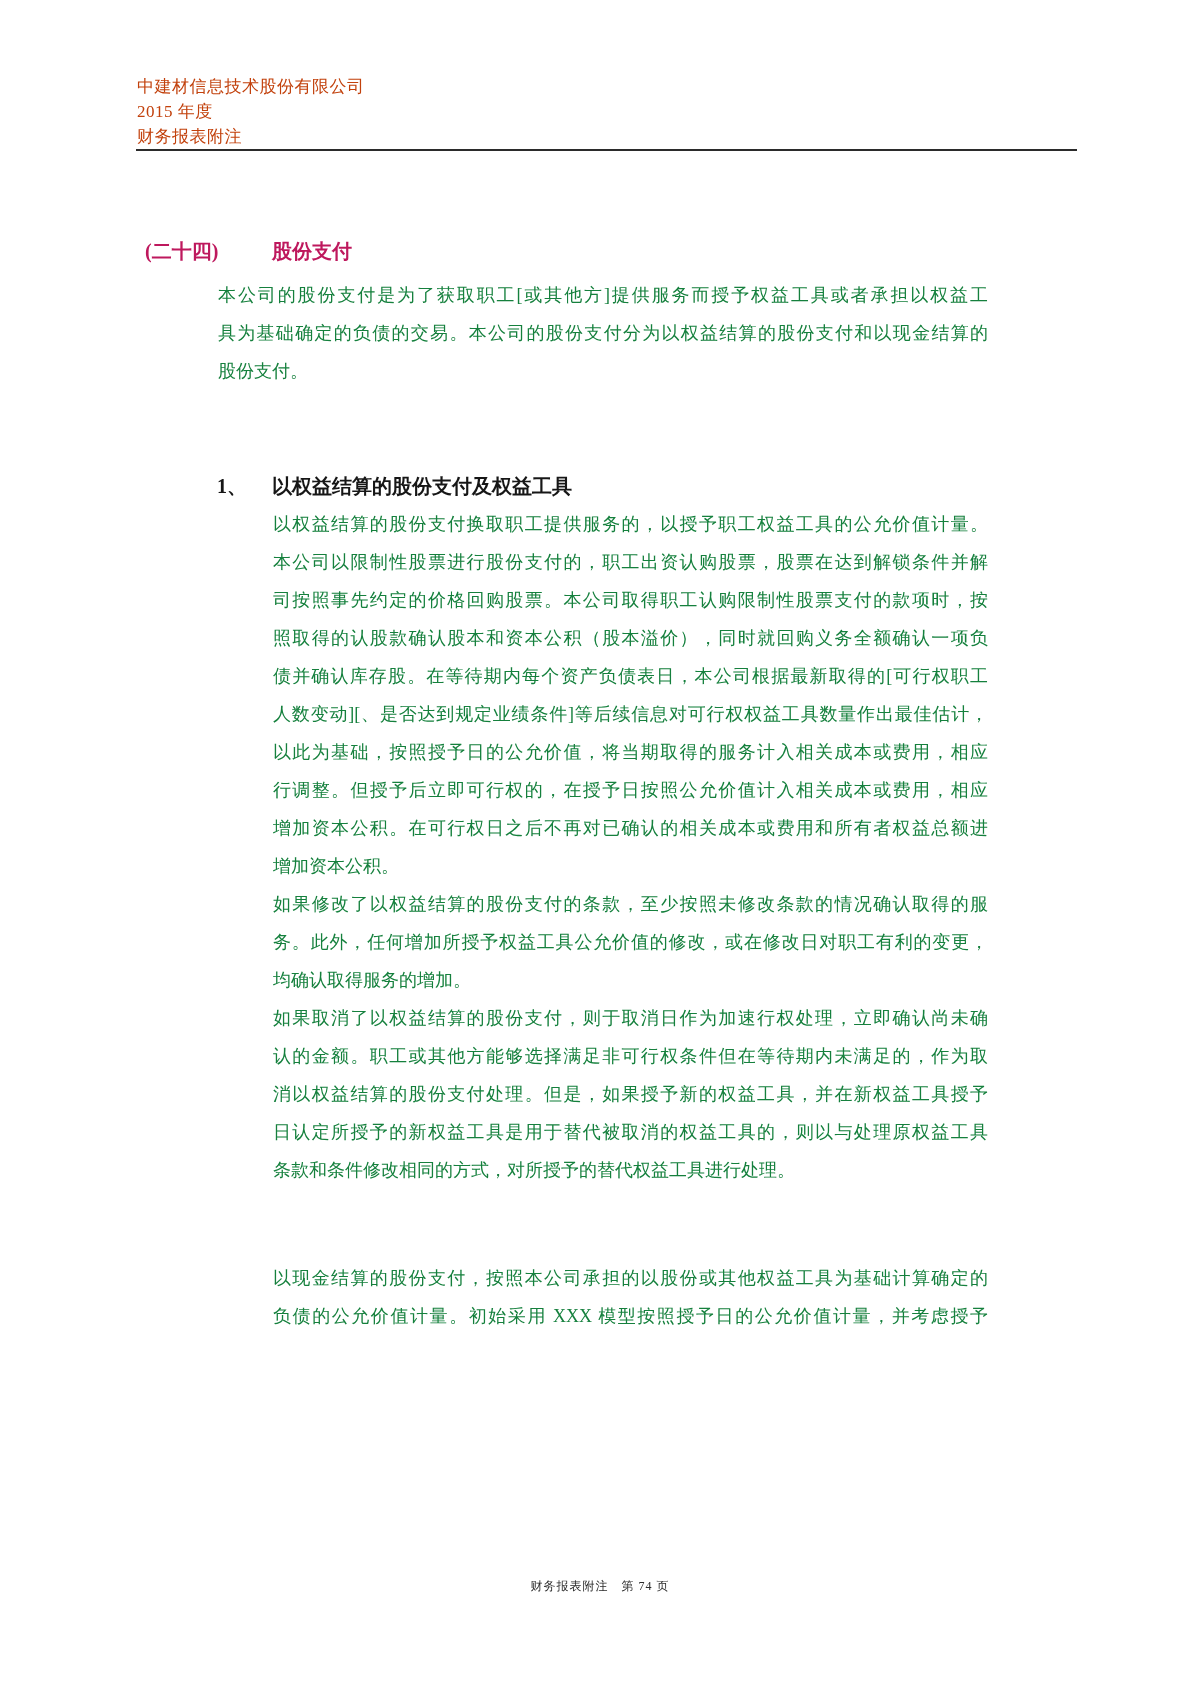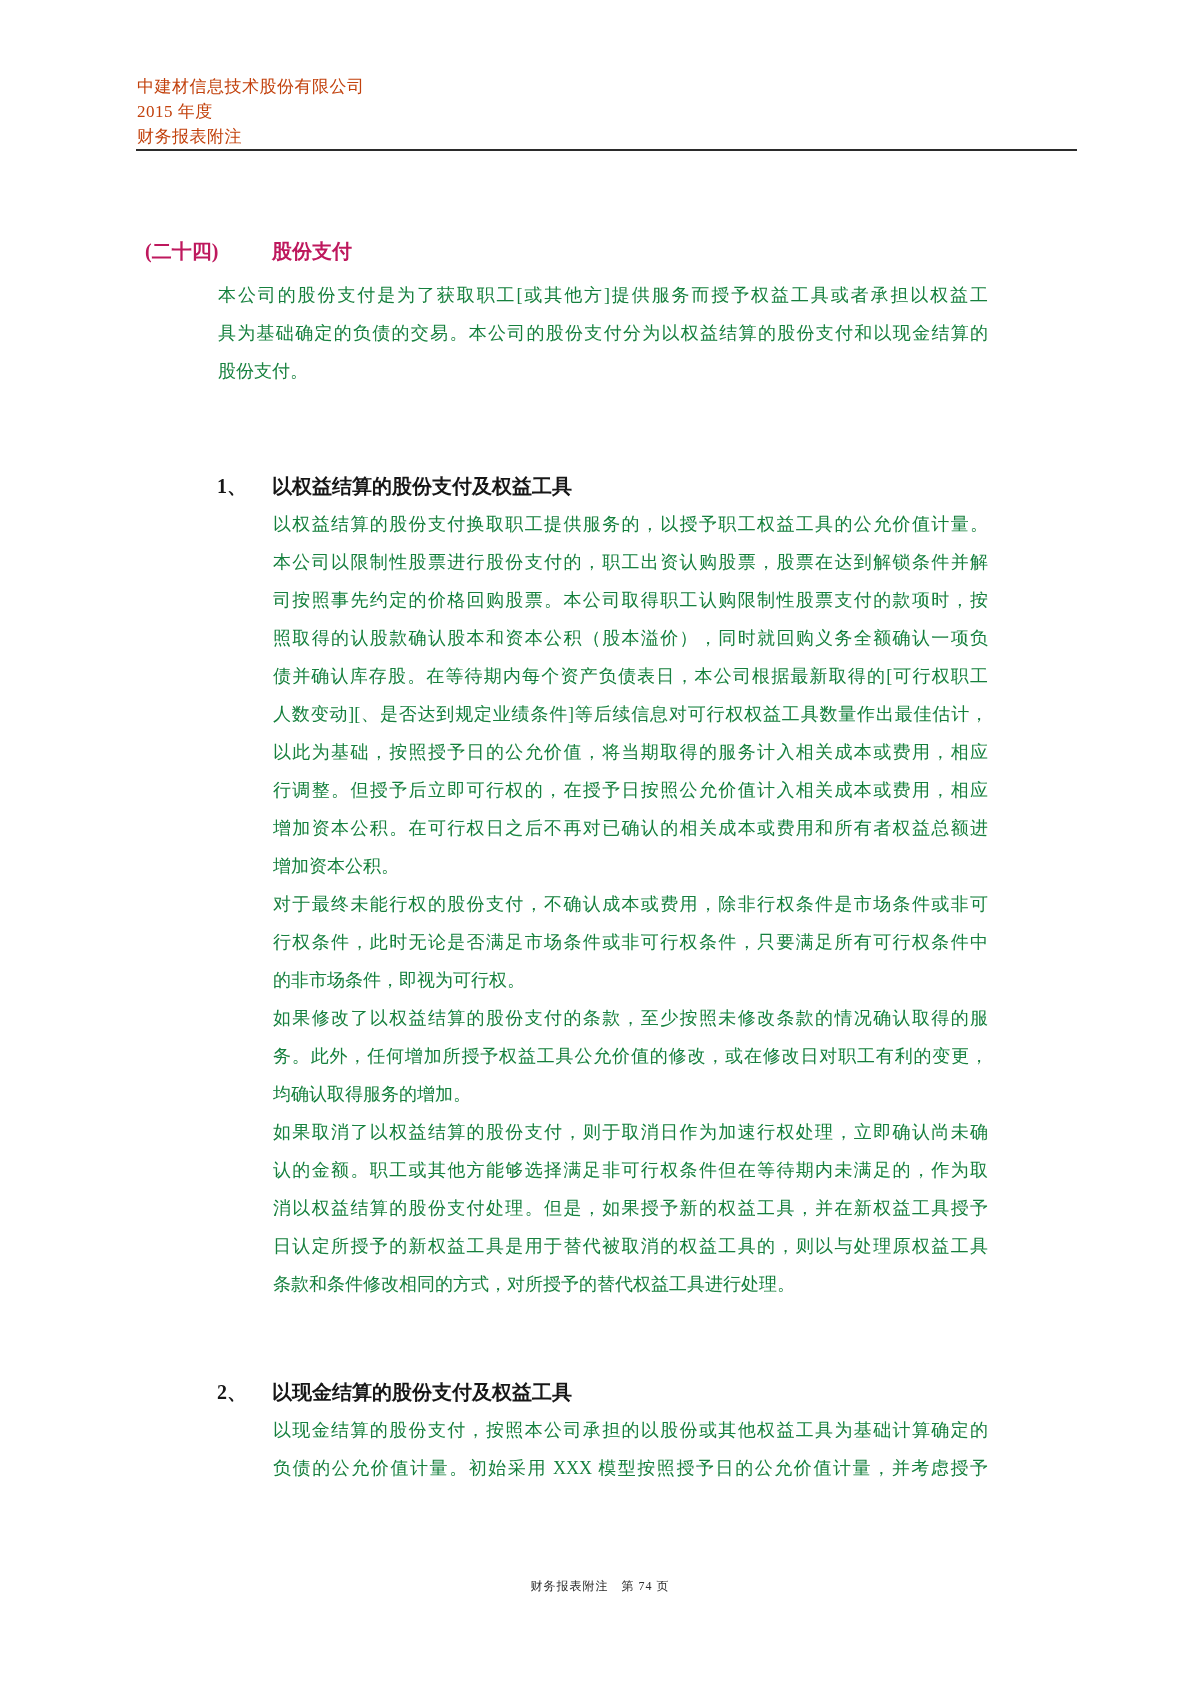--- a/index.html
+++ b/index.html
@@ -91,39 +91,33 @@
           <div class="line j">司按照事先约定的价格回购股票。本公司取得职工认购限制性股票支付的款项时，按</div>
           <div class="line j">照取得的认股款确认股本和资本公积（股本溢价），同时就回购义务全额确认一项负</div>
           <div class="line j">债并确认库存股。在等待期内每个资产负债表日，本公司根据最新取得的[可行权职工</div>
           <div class="line j">人数变动][、是否达到规定业绩条件]等后续信息对可行权权益工具数量作出最佳估计，</div>
           <div class="line j">以此为基础，按照授予日的公允价值，将当期取得的服务计入相关成本或费用，相应</div>
           <div class="line j">行调整。但授予后立即可行权的，在授予日按照公允价值计入相关成本或费用，相应</div>
           <div class="line j">增加资本公积。在可行权日之后不再对已确认的相关成本或费用和所有者权益总额进</div>
           <div class="line">增加资本公积。</div>
         </div>
         <div class="para">
-          <div class="line j">对于最终未能行权的股份支付，不确认成本或费用，除非行权条件是市场条件或非可</div>
-          <div class="line j">行权条件，此时无论是否满足市场条件或非可行权条件，只要满足所有可行权条件中</div>
-          <div class="line">的非市场条件，即视为可行权。</div>
-        </div>
-        <div class="para">
           <div class="line j">如果修改了以权益结算的股份支付的条款，至少按照未修改条款的情况确认取得的服</div>
           <div class="line j">务。此外，任何增加所授予权益工具公允价值的修改，或在修改日对职工有利的变更，</div>
           <div class="line">均确认取得服务的增加。</div>
         </div>
         <div class="para">
           <div class="line j">如果取消了以权益结算的股份支付，则于取消日作为加速行权处理，立即确认尚未确</div>
           <div class="line j">认的金额。职工或其他方能够选择满足非可行权条件但在等待期内未满足的，作为取</div>
           <div class="line j">消以权益结算的股份支付处理。但是，如果授予新的权益工具，并在新权益工具授予</div>
           <div class="line j">日认定所授予的新权益工具是用于替代被取消的权益工具的，则以与处理原权益工具</div>
           <div class="line">条款和条件修改相同的方式，对所授予的替代权益工具进行处理。</div>
         </div>
       </section>
       <section class="subsection">
-        <div class="sub-head"><span class="sub-num">2、</span><span class="sub-title">以现金结算的股份支付及权益工具</span></div>
         <div class="para">
           <div class="line j">以现金结算的股份支付，按照本公司承担的以股份或其他权益工具为基础计算确定的</div>
           <div class="line j">负债的公允价值计量。初始采用 XXX 模型按照授予日的公允价值计量，并考虑授予</div>
         </div>
       </section>
     </div>
 
   <div class="ftr">
     <span>财务报表附注　第 74 页</span>
   </div>

